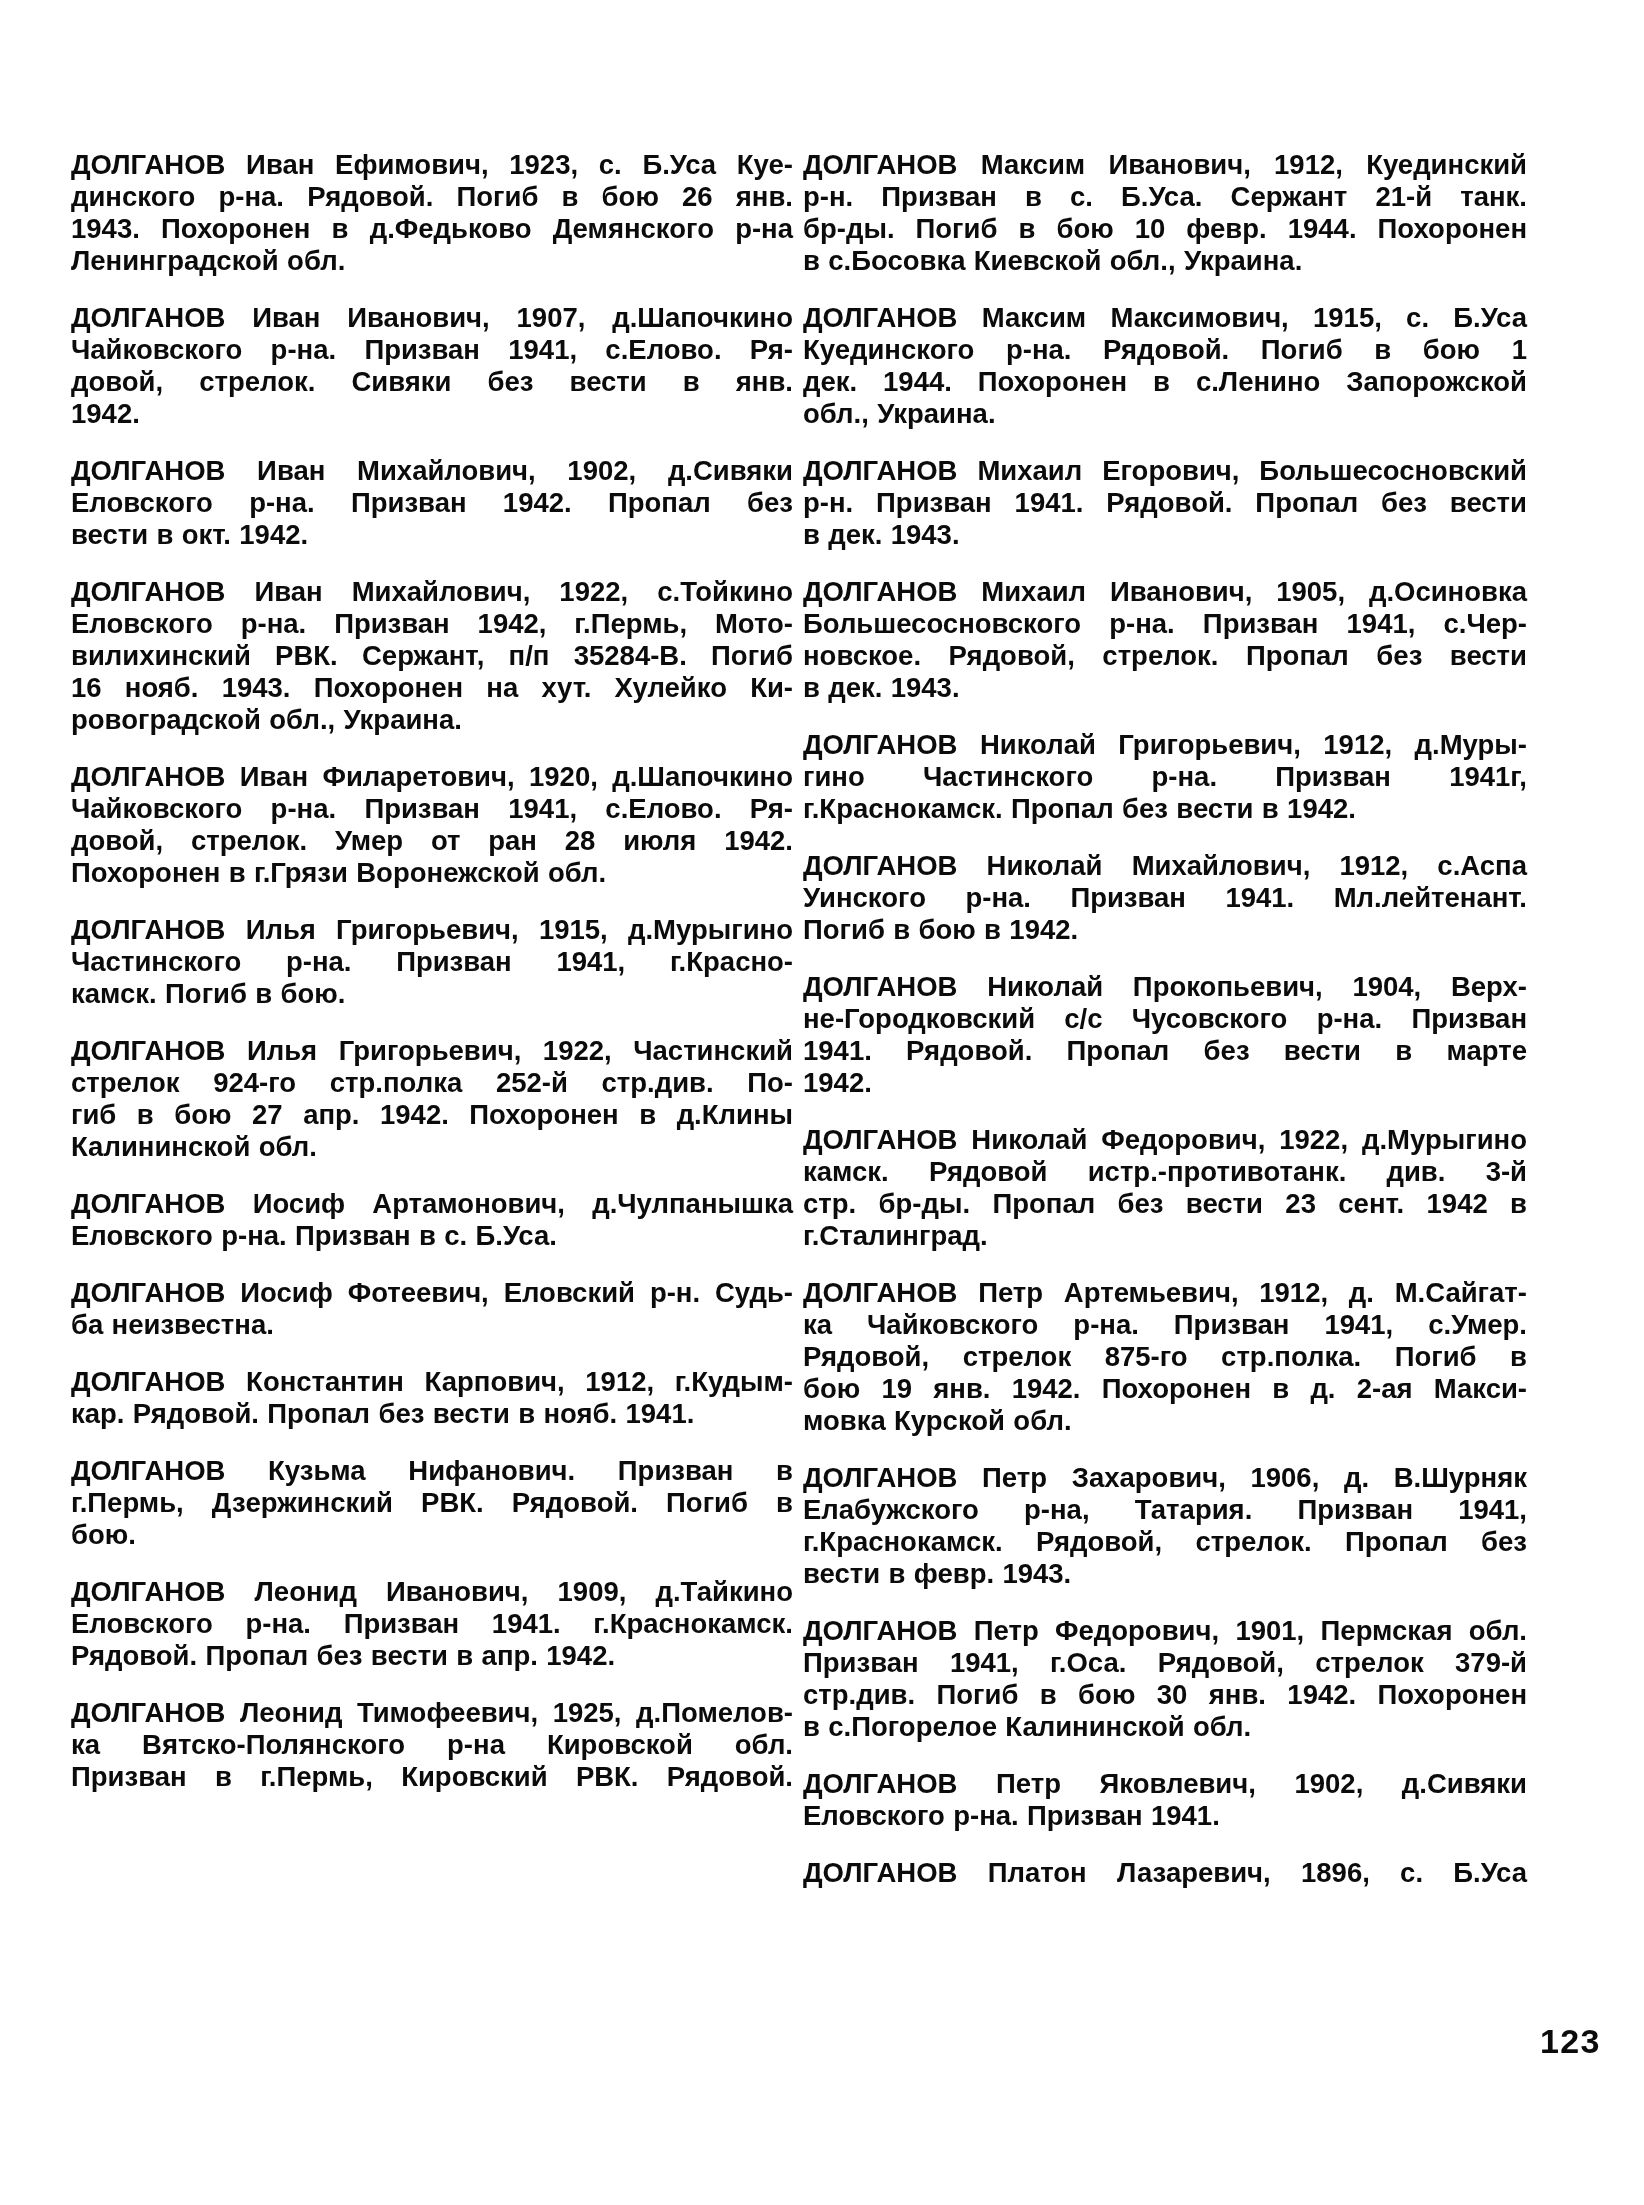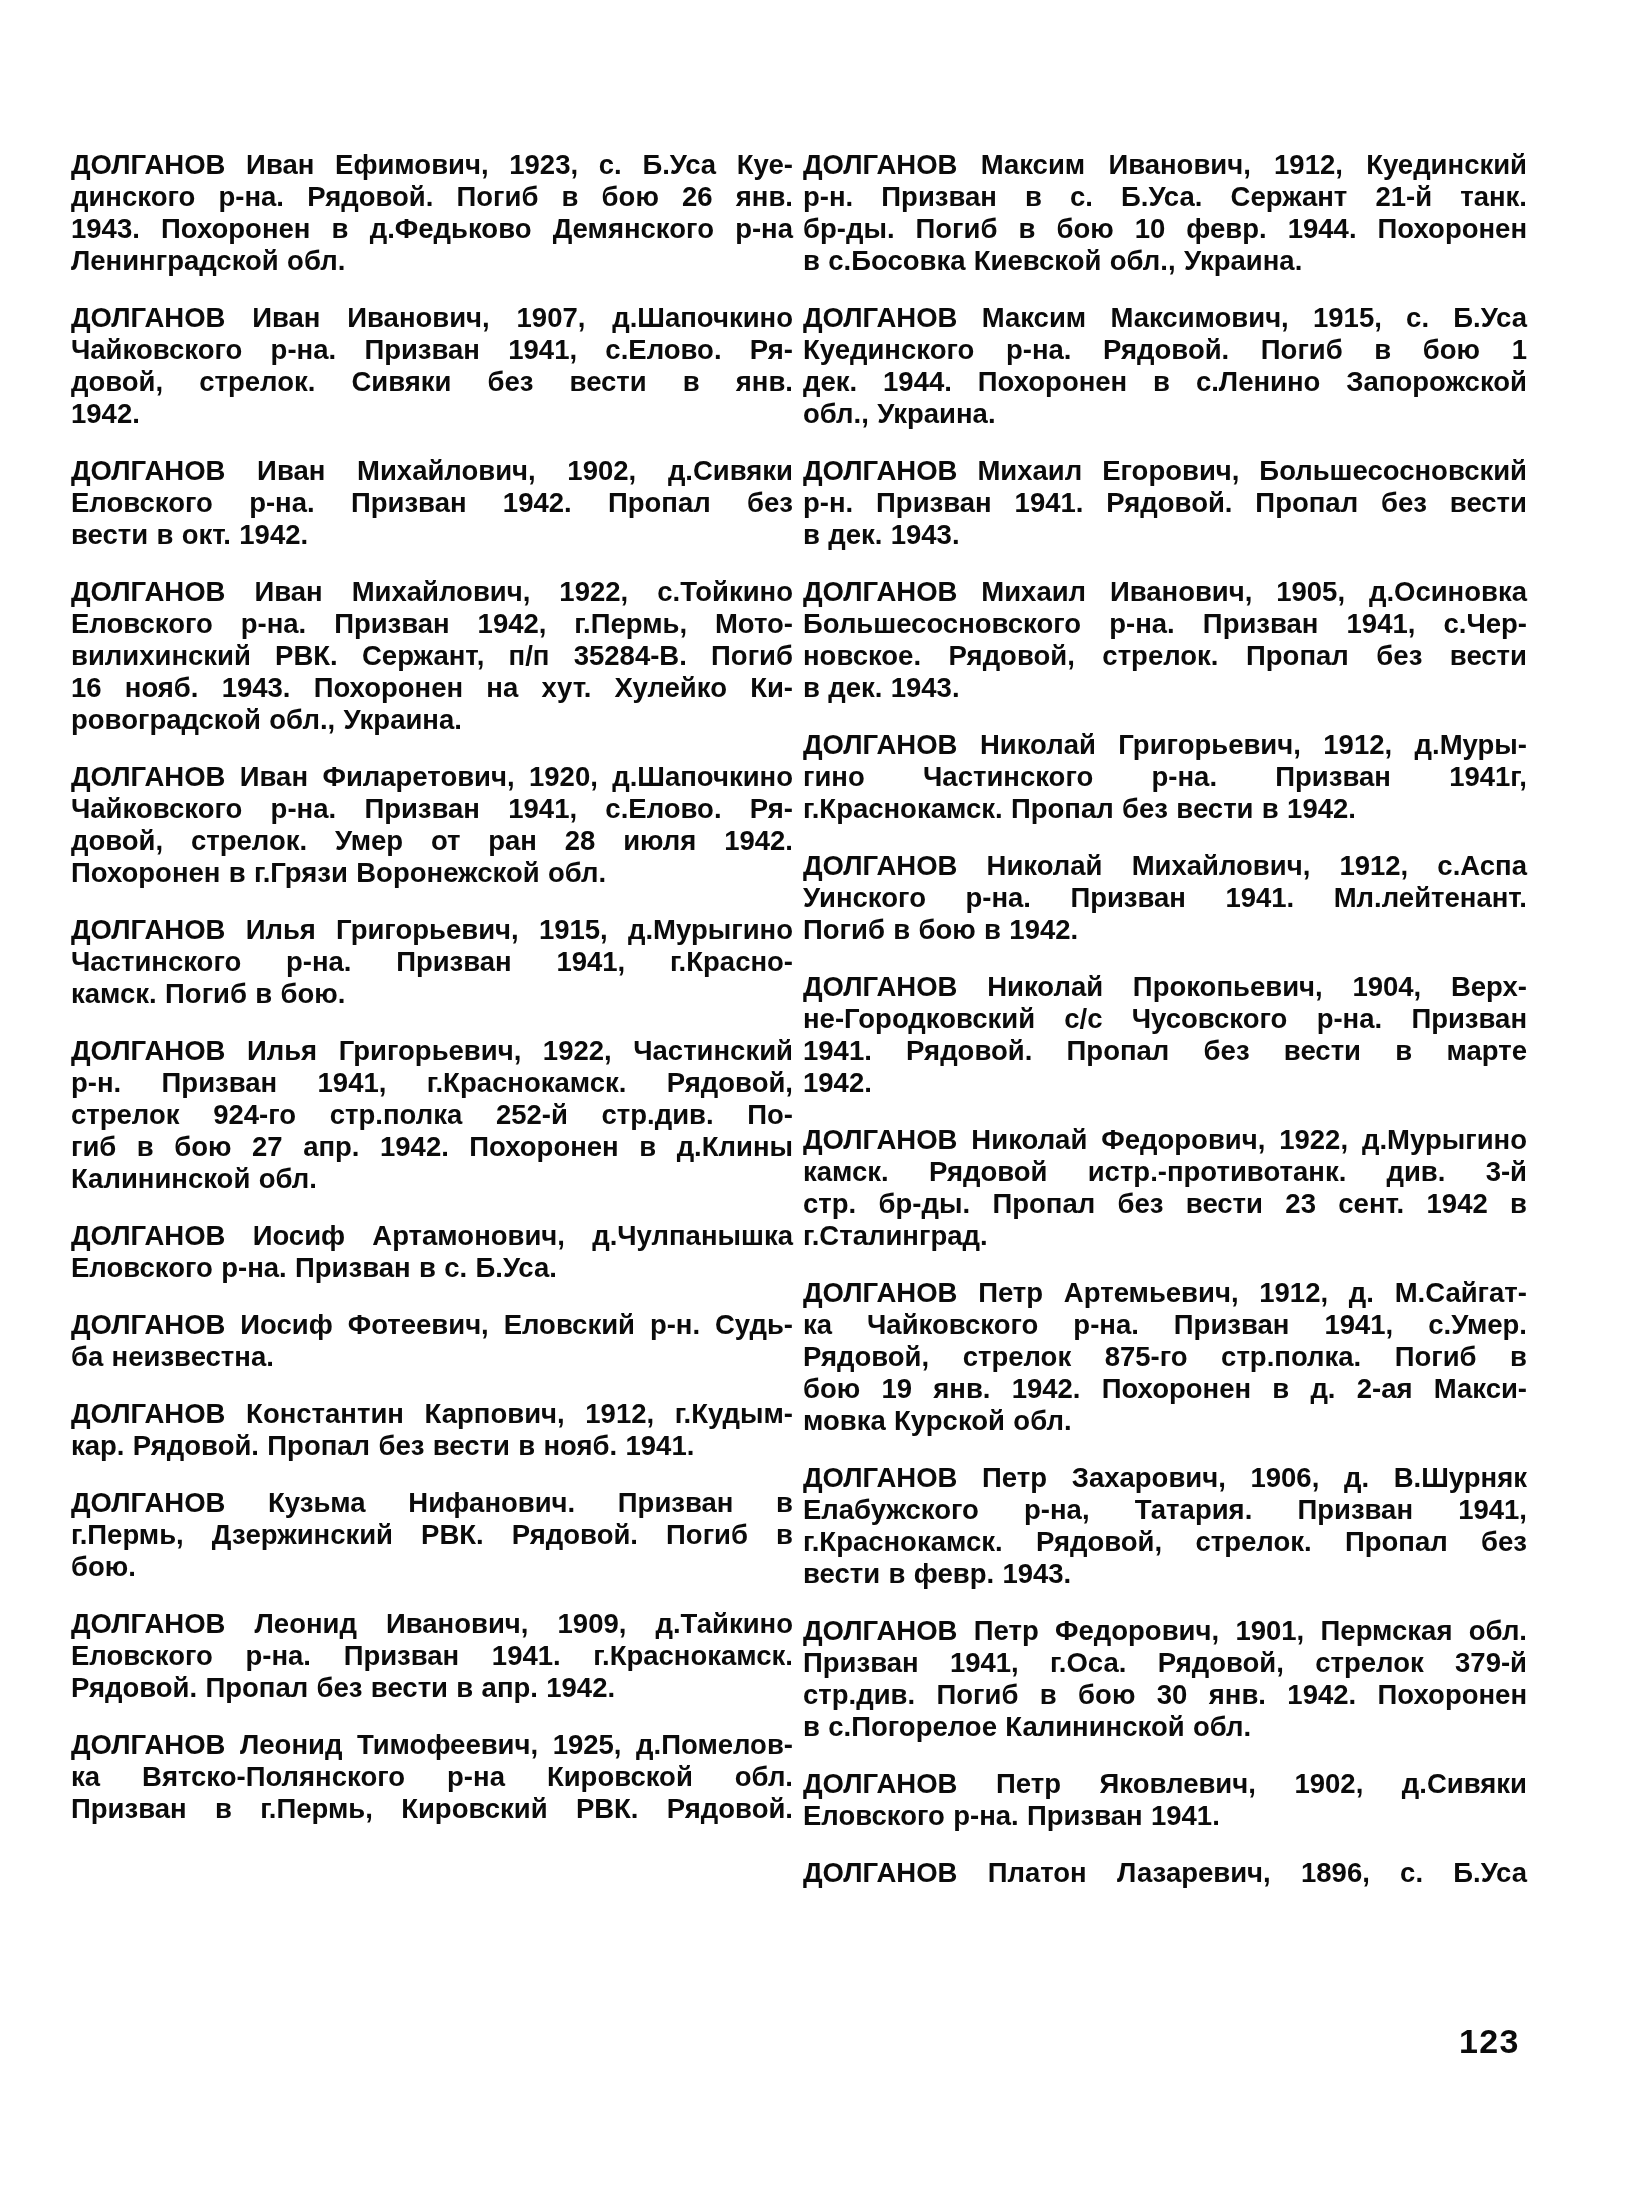--- a/index.html
+++ b/index.html
@@ -35,21 +35,21 @@
     -moz-text-align-last: justify;
     white-space: normal;
     word-spacing: 0.7px;
   }
   .line.last {
     text-align-last: left;
     -moz-text-align-last: left;
   }
   .page-number {
     position: absolute;
-    left: 1459px;
+    left: 1540px;
     top: 2023px;
     font-size: 34px;
     line-height: 37px;
     letter-spacing: 1.3px;
   }
 </style>
 </head>
 <body>
 
 <div class="page" style="--paper: #ffffff; --ink: #0b0b0b;">
@@ -84,21 +84,20 @@
         <div class="line">довой, стрелок. Умер от ран 28 июля 1942.</div>
         <div class="line last">Похоронен в г.Грязи Воронежской обл.</div>
       </div>
       <div class="entry">
         <div class="line">ДОЛГАНОВ Илья Григорьевич, 1915, д.Мурыгино</div>
         <div class="line">Частинского р-на. Призван 1941, г.Красно-</div>
         <div class="line last">камск. Погиб в бою.</div>
       </div>
       <div class="entry">
         <div class="line">ДОЛГАНОВ Илья Григорьевич, 1922, Частинский</div>
-        <div class="line">р-н. Призван 1941, г.Краснокамск. Рядовой,</div>
         <div class="line">стрелок 924-го стр.полка 252-й стр.див. По-</div>
         <div class="line">гиб в бою 27 апр. 1942. Похоронен в д.Клины</div>
         <div class="line last">Калининской обл.</div>
       </div>
       <div class="entry">
         <div class="line">ДОЛГАНОВ Иосиф Артамонович, д.Чулпанышка</div>
         <div class="line last">Еловского р-на. Призван в с. Б.Уса.</div>
       </div>
       <div class="entry">
         <div class="line">ДОЛГАНОВ Иосиф Фотеевич, Еловский р-н. Судь-</div>

